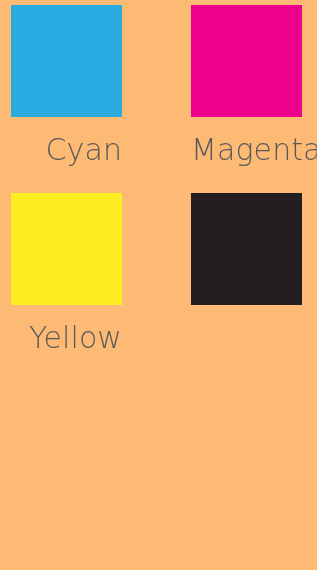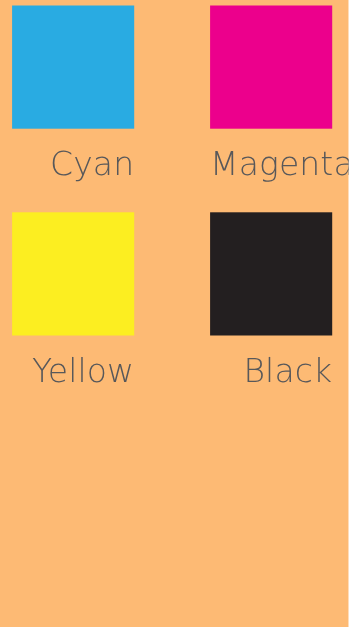--- a/index.html
+++ b/index.html
@@ -71,17 +71,16 @@
     <span class="swatch-label" style="color: rgb(88, 88, 90);">Magenta</span>
   </div>
 
   <div class="swatch-cell col-1 row-2">
     <span class="swatch-chip" style="background-color: rgb(252, 238, 33);"></span>
     <span class="swatch-label" style="color: rgb(88, 88, 90);">Yellow</span>
   </div>
 
   <div class="swatch-cell col-2 row-2">
     <span class="swatch-chip" style="background-color: rgb(35, 31, 32);"></span>
-    <span class="swatch-label" style="color: rgb(88, 88, 90);">Black</span>
   </div>
 
 
 </div>
 
 </body></html>

